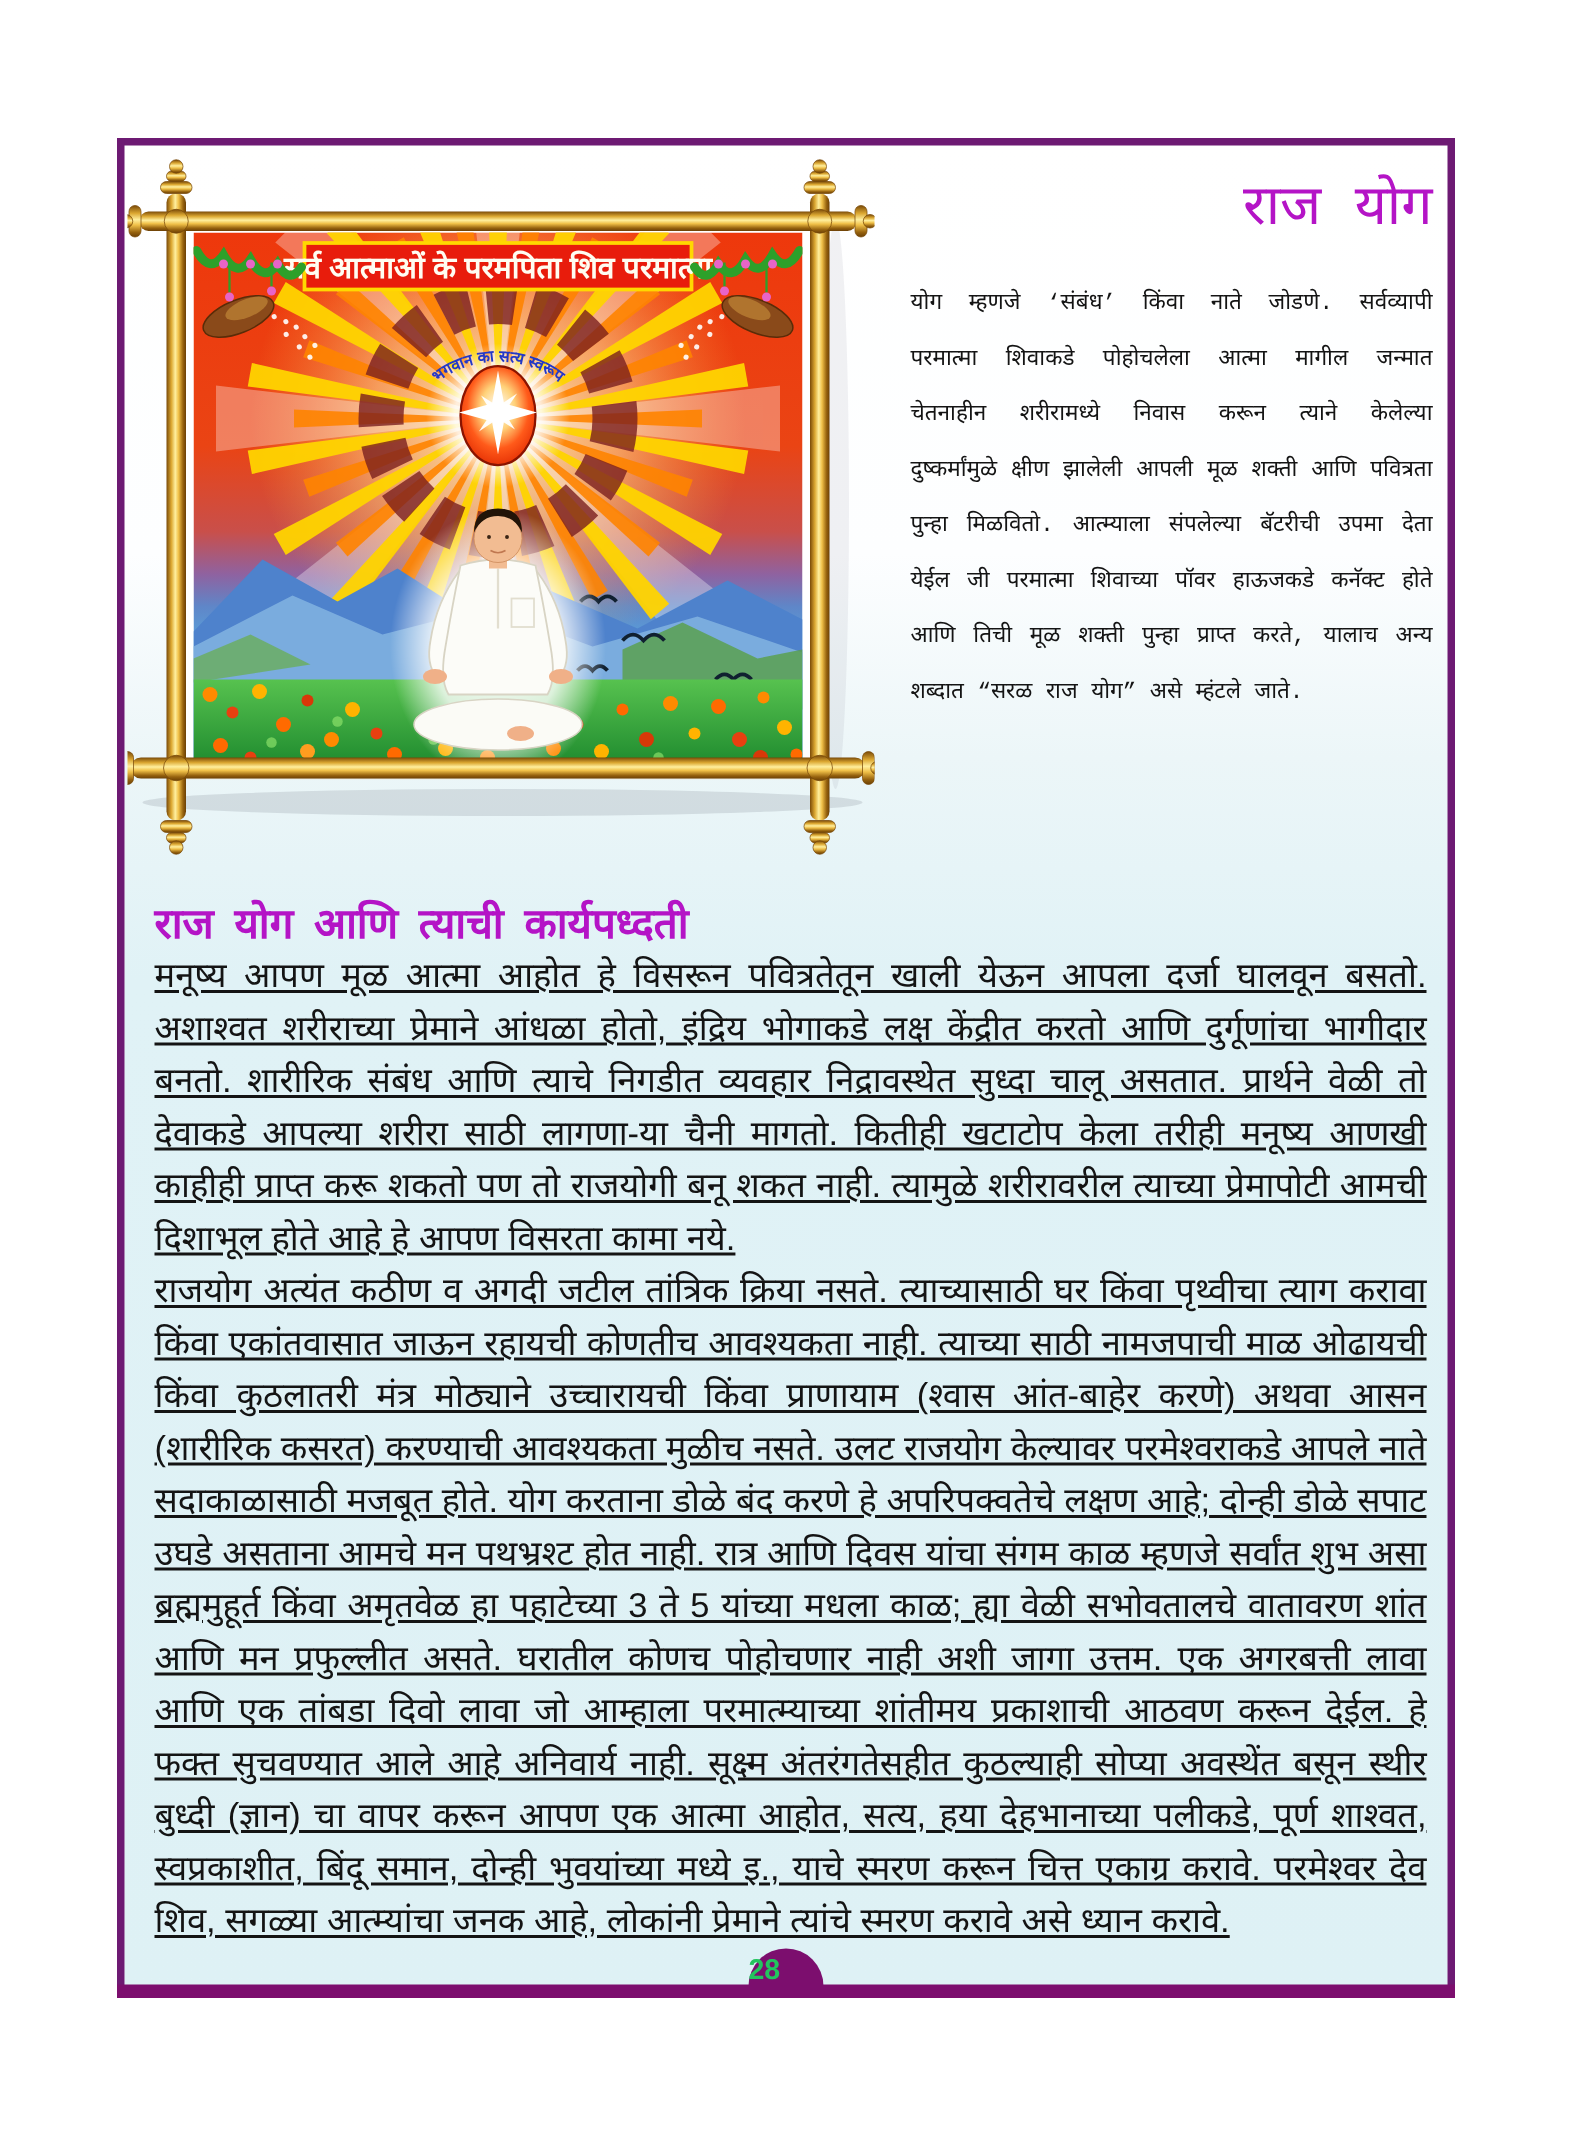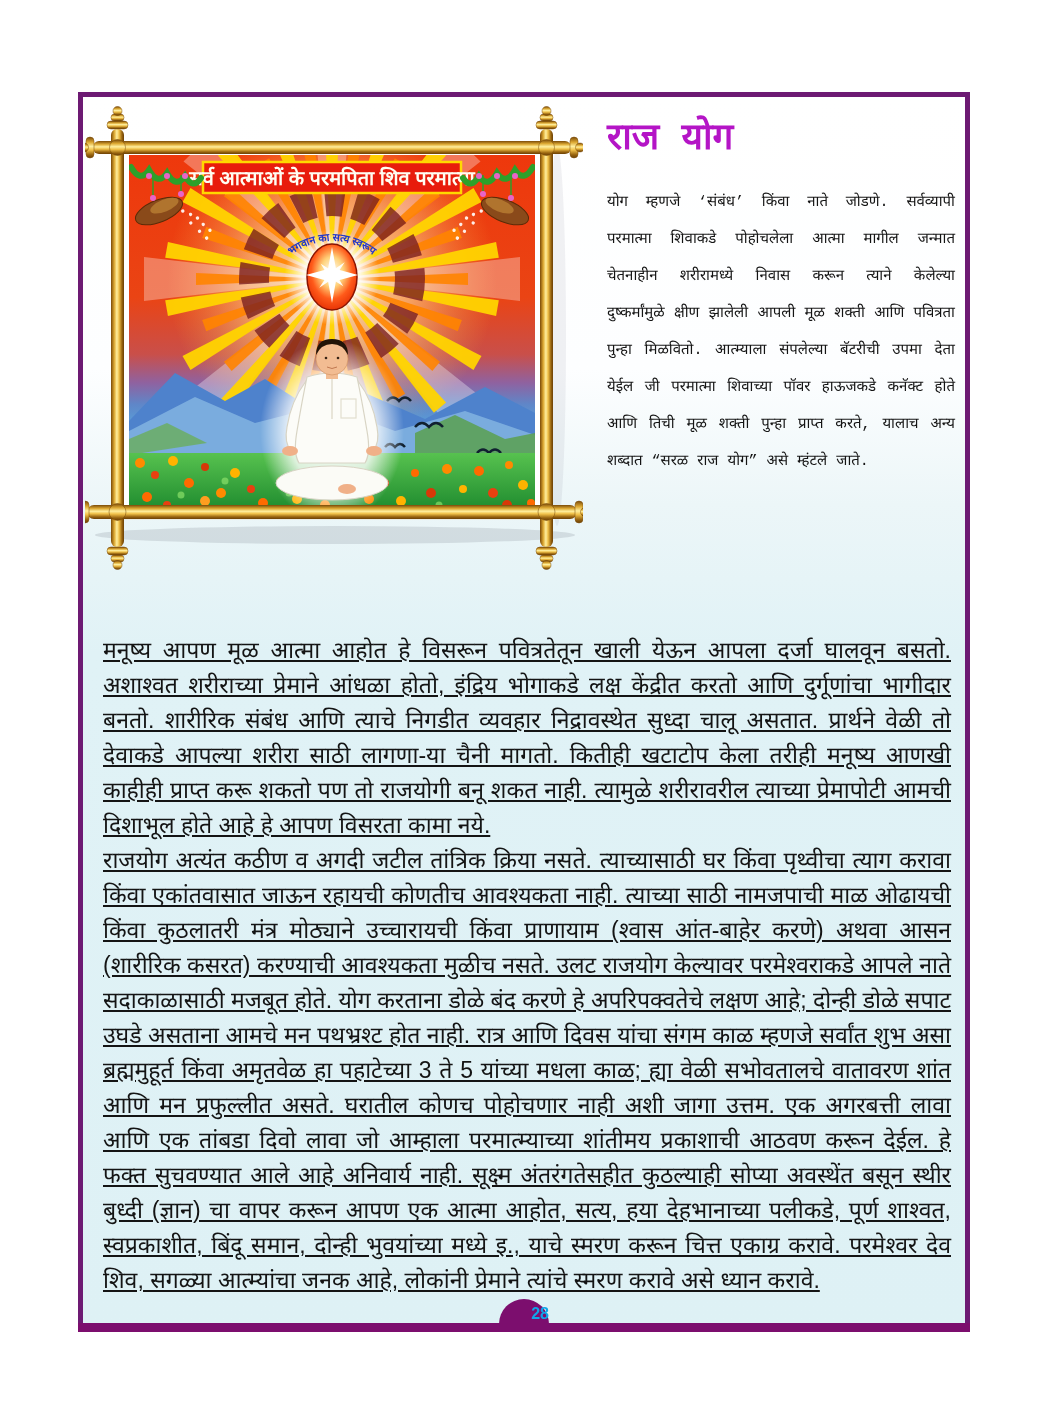--- a/index.html
+++ b/index.html
@@ -4,24 +4,24 @@
 <style>
   html,body{margin:0;padding:0;background:#ffffff;}
   .canvas{position:relative;width:1050px;height:1425px;background:#ffffff;overflow:hidden;
           font-family:"Liberation Sans","DejaVu Sans",sans-serif;}
   .frame{position:absolute;left:78px;top:92px;width:892px;height:1240px;box-sizing:border-box;
          border:5px solid #6d1a73;border-bottom:none;
          background:linear-gradient(180deg,#ffffff 0%,#fdfeff 22%,#ecf6f8 33%,#e0f2f6 45%,#def1f5 100%);}
   .bottom-bar{position:absolute;left:-5px;right:-5px;bottom:0;height:9px;background:#7c0e6e;}
   .page-badge{position:absolute;left:50%;bottom:8px;transform:translateX(-50%);
               width:50px;height:25px;background:#7c0e6e;border-radius:25px 25px 0 0;
-              color:#0ea5e9;font-weight:bold;font-size:16px;text-align:right;line-height:30px;}
+              color:#22c55e;font-weight:bold;font-size:19px;text-align:left;line-height:30px;}
   .painting-wrap{position:absolute;left:2px;top:4px;width:498px;height:474px;}
   .right-col{position:absolute;left:524px;top:6px;right:10px;}
-  .page-title{text-align:left;color:#b414c6;font-size:37px;font-weight:bold;word-spacing:12px;margin:6px 0 0 0;}
+  .page-title{text-align:right;color:#b414c6;font-size:37px;font-weight:normal;word-spacing:12px;margin:6px 0 0 0;}
   .intro{margin-top:24px;font-size:15px;line-height:37px;color:#141414;text-align:justify;text-justify:inter-word;font-family:Liberation Mono, monospace;}
   .section-heading{position:absolute;left:20px;top:498px;color:#b414c6;font-size:28px;font-weight:bold;word-spacing:6px;margin:0;}
   .body-text{position:absolute;left:20px;top:536px;right:14px;font-size:23px;line-height:35px;
              color:#141414;text-align:justify;text-justify:inter-word;}
   .body-text p{margin:0;text-decoration:underline;}
 </style>
 </head>
 <body>
 
 <div class="canvas">
@@ -314,20 +314,21 @@
           </g>
         </g>
       </svg>
     </div>
 
     <div class="right-col">
       <h1 class="page-title">राज योग</h1>
       <p class="intro">योग म्हणजे ‘संबंध’  किंवा नाते जोडणे. सर्वव्यापी परमात्मा शिवाकडे पोहोचलेला आत्मा मागील जन्मात चेतनाहीन शरीरामध्ये निवास करून त्याने केलेल्या दुष्कर्मांमुळे क्षीण झालेली आपली मूळ शक्ती आणि पवित्रता पुन्हा मिळवितो. आत्म्याला संपलेल्या बॅटरीची उपमा देता येईल जी परमात्मा शिवाच्या पॉवर हाऊजकडे कनॅक्ट होते आणि तिची मूळ शक्ती पुन्हा प्राप्त करते, यालाच अन्य शब्दात “सरळ राज योग”  असे म्हंटले जाते.</p>
     </div>
 
+    <h2 class="section-heading">राज योग आणि त्याची कार्यपध्दती</h2>
 
     <div class="body-text">
       <p>मनूष्य आपण मूळ आत्मा आहोत हे विसरून पवित्रतेतून खाली येऊन आपला दर्जा घालवून बसतो. अशाश्वत शरीराच्या प्रेमाने आंधळा होतो, इंद्रिय भोगाकडे लक्ष केंद्रीत करतो आणि दुर्गूणांचा भागीदार बनतो. शारीरिक संबंध आणि त्याचे निगडीत व्यवहार निद्रावस्थेत सुध्दा चालू असतात. प्रार्थने वेळी तो देवाकडे आपल्या शरीरा साठी लागणा-या चैनी मागतो. कितीही खटाटोप केला तरीही मनूष्य आणखी काहीही प्राप्त करू शकतो पण तो राजयोगी बनू शकत नाही. त्यामुळे शरीरावरील त्याच्या प्रेमापोटी आमची दिशाभूल होते आहे हे आपण विसरता कामा नये.</p>
       <p>राजयोग अत्यंत कठीण व अगदी जटील तांत्रिक क्रिया नसते. त्याच्यासाठी घर किंवा पृथ्वीचा  त्याग करावा किंवा एकांतवासात जाऊन रहायची कोणतीच आवश्यकता नाही. त्याच्या साठी नामजपाची माळ ओढायची किंवा कुठलातरी मंत्र मोठ्याने उच्चारायची किंवा प्राणायाम (श्वास आंत-बाहेर करणे) अथवा आसन (शारीरिक कसरत) करण्याची आवश्यकता मुळीच नसते. उलट राजयोग केल्यावर परमेश्वराकडे आपले नाते सदाकाळासाठी मजबूत होते. योग करताना डोळे बंद करणे हे अपरिपक्वतेचे लक्षण आहे; दोन्ही डोळे सपाट उघडे असताना आमचे मन पथभ्रश्ट होत नाही. रात्र आणि दिवस यांचा संगम काळ म्हणजे सर्वांत शुभ असा ब्रह्ममुहूर्त किंवा अमृतवेळ हा पहाटेच्या 3 ते 5 यांच्या मधला काळ; ह्या वेळी सभोवतालचे वातावरण शांत आणि मन प्रफुल्लीत असते. घरातील कोणच पोहोचणार नाही अशी जागा उत्तम. एक अगरबत्ती लावा आणि एक तांबडा दिवो लावा जो आम्हाला परमात्म्याच्या शांतीमय प्रकाशाची आठवण करून देईल. हे फक्त सुचवण्यात आले आहे अनिवार्य नाही. सूक्ष्म अंतरंगतेसहीत कुठल्याही सोप्या अवस्थेंत बसून स्थीर बुध्दी (ज्ञान) चा वापर करून आपण एक आत्मा आहोत, सत्य, हया देहभानाच्या पलीकडे, पूर्ण शाश्वत, स्वप्रकाशीत, बिंदू समान, दोन्ही भुवयांच्या मध्ये इ., याचे स्मरण करून चित्त एकाग्र करावे. परमेश्वर देव शिव, सगळ्या आत्म्यांचा जनक आहे, लोकांनी प्रेमाने त्यांचे स्मरण करावे असे ध्यान करावे.</p>
     </div>
 
     <div class="page-badge">28</div>
     <div class="bottom-bar"></div>
   </div>
 </div>

